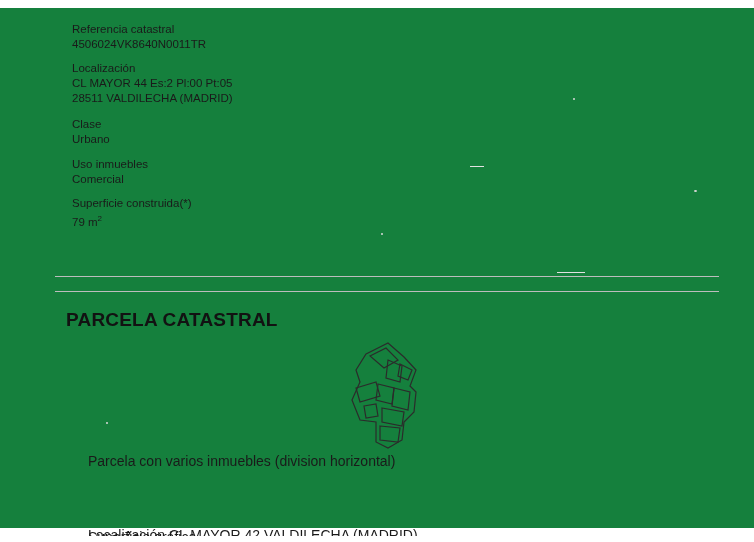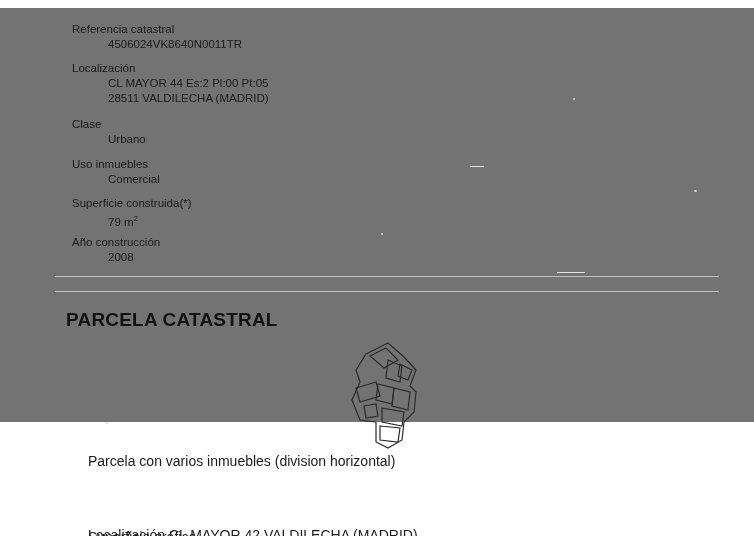--- a/index.html
+++ b/index.html
@@ -13,22 +13,22 @@
     overflow: hidden;
     font-family: "Liberation Sans", sans-serif;
     color: #111111;
     position: relative;
   }
   .page {
     position: absolute;
     left: 0;
     top: 0;
     width: 754px;
-    height: 422px;
-    background: #737373;
+    height: 528px;
+    background: #15803d;
   }
 
   
   .speckle {
     position: absolute;
     background: #d8d8d8;
     border-radius: 50%;
   }
   .faint-line {
     position: absolute;
@@ -64,21 +64,20 @@
     font-size: 11.5px;
     line-height: 15px;
     color: #1a1a1a;
     white-space: nowrap;
   }
   .field .lab {
     display: block;
   }
   .field .val {
     display: block;
-    margin-left: 36px;
   }
 
   .rule {
     position: absolute;
     background: #bdbdbd;
     height: 1px;
   }
 
   
   .sec2-title {
@@ -156,24 +155,20 @@
   <div class="field" style="top:157px;">
     <span class="lab">Uso inmuebles</span>
     <span class="val">Comercial</span>
   </div>
 
   <div class="field" style="top:196px;">
     <span class="lab">Superficie construida(*)</span>
     <span class="val"><span>79 m</span><sup>2</sup></span>
   </div>
 
-  <div class="field" style="top:235px;">
-    <span class="lab">Año construcción</span>
-    <span class="val">2008</span>
-  </div>
 
   <div class="rule" style="left:55px;top:276px;width:664px;"></div>
   <div class="rule" style="left:55px;top:291px;width:664px;"></div>
 
   <div class="sec2-title">PARCELA CATASTRAL</div>
 
   <div class="parcel-map">
     <svg viewBox="0 0 110 130" width="110" height="130" aria-hidden="true">
       <g fill="none" stroke="#2b2b2b" stroke-width="1.2">
 

